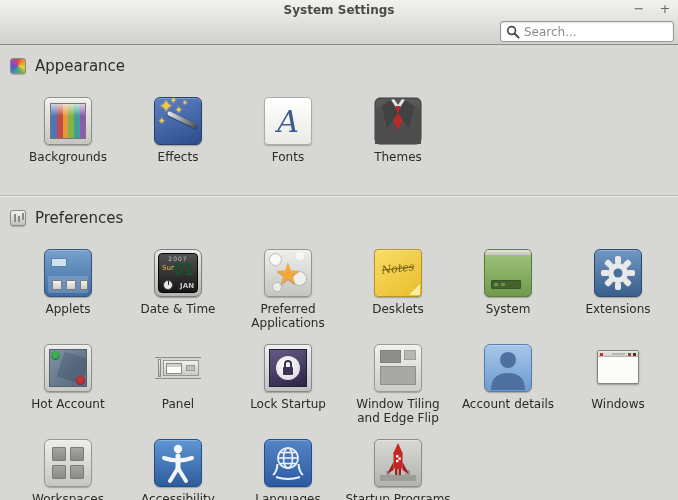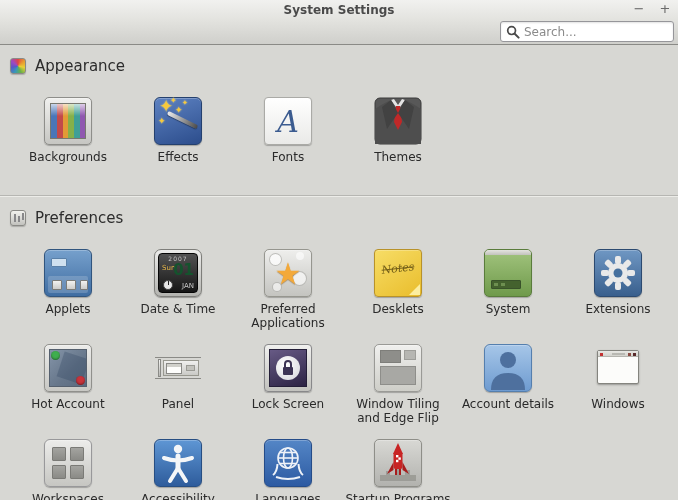--- a/index.html
+++ b/index.html
@@ -149,21 +149,21 @@
         </div>
         <div class="cell-label">Applets</div>
       </div>
       <div class="cell">
         <div class="app-icon">
           <div style="position:absolute;inset:0;border-radius:7px;background:linear-gradient(#ececea,#b4b4b0);border:1px solid #7e7e7a;box-shadow:0 1px 1px rgba(0,0,0,.3)"></div>
   <div style="position:absolute;inset:4px;border-radius:4px;background:linear-gradient(#525252,#161616);border:1px solid #060606"></div>
   <div style="position:absolute;top:6px;left:0;right:0;text-align:center;font-size:6px;color:#c8c8c8;letter-spacing:1px">2007</div>
   <div style="position:absolute;top:15px;left:8px;font-size:7px;color:#e8b84a">Sun</div>
   <div style="position:absolute;top:13px;right:8px;font-size:15px;font-weight:bold;color:#14532d;line-height:16px">01</div>
-  <div style="position:absolute;bottom:7px;right:8px;font-size:7px;font-weight:normal;color:#cccccc">JAN</div>
+  <div style="position:absolute;bottom:7px;right:8px;font-size:7px;font-weight:bold;color:#cccccc">JAN</div>
   <div style="position:absolute;left:9px;bottom:7px;width:10px;height:10px;border-radius:50%;background:#e8e8e8;border:1px solid #444"></div>
   <div style="position:absolute;left:14px;bottom:12px;width:1px;height:4px;background:#222"></div>
         </div>
         <div class="cell-label">Date &amp; Time</div>
       </div>
       <div class="cell">
         <div class="app-icon">
           <div style="position:absolute;inset:0;border-radius:5px;background:linear-gradient(#eeeeec,#c4c4c0);border:1px solid #96968f;box-shadow:0 1px 1px rgba(0,0,0,.25), inset 0 1px 0 rgba(255,255,255,.25)"></div>
           <div style="position:absolute;left:5px;top:4px;width:13px;height:13px;border-radius:50%;background:rgba(255,255,255,.75);border:1px solid rgba(150,150,145,.6)"></div>
   <div style="position:absolute;right:5px;top:22px;width:15px;height:15px;border-radius:50%;background:rgba(255,255,255,.65);border:1px solid rgba(150,150,145,.6)"></div>
@@ -237,21 +237,21 @@
       <div class="cell">
         <div class="app-icon">
           <div style="position:absolute;inset:0;border-radius:4px;background:linear-gradient(#f0f0ee,#c2c2be);border:1px solid #88888a;box-shadow:0 1px 1px rgba(0,0,0,.25)"></div>
   <div style="position:absolute;inset:5px;background:linear-gradient(160deg,#675a85,#2c2344);border:1px solid #241e38"></div>
   <div style="position:absolute;left:12px;top:12px;width:24px;height:24px;border-radius:50%;background:radial-gradient(circle at 40% 35%,#ffffff,#d4d4da)"></div>
   <svg style="position:absolute;inset:0" width="48" height="48" viewBox="0 0 48 48">
   <rect x="19" y="23" width="10" height="8" rx="1" fill="#3c3354"></rect>
   <path d="M21 23 v-3 a3 3 0 0 1 6 0 v3" fill="none" stroke="#3c3354" stroke-width="2"></path>
           </svg>
         </div>
-        <div class="cell-label">Lock Screen</div>
+        <div class="cell-label">Lock Startup</div>
       </div>
       <div class="cell">
         <div class="app-icon">
           <div style="position:absolute;inset:0;border-radius:5px;background:linear-gradient(#f0f0ee,#cecec8);border:1px solid #9a9a96;box-shadow:0 1px 1px rgba(0,0,0,.25), inset 0 1px 0 rgba(255,255,255,.25)"></div>
           <div style="position:absolute;left:6px;top:6px;width:21px;height:13px;background:#8e8e8a;border:1px solid #7e7e7a"></div>
   <div style="position:absolute;left:30px;top:6px;width:12px;height:10px;background:#b6b6b2;border:1px solid #9e9e9a"></div>
   <div style="position:absolute;left:6px;top:22px;width:36px;height:19px;background:#a8a8a4;border:1px solid #8e8e8a"></div>
         </div>
         <div class="cell-label">Window Tiling and Edge Flip</div>
       </div>

